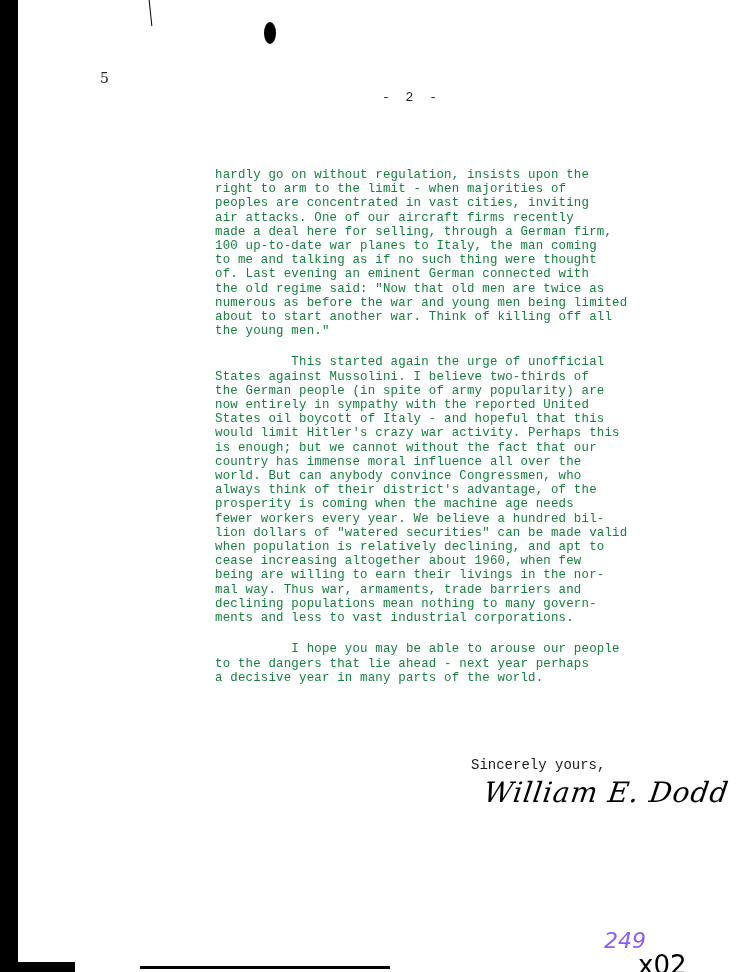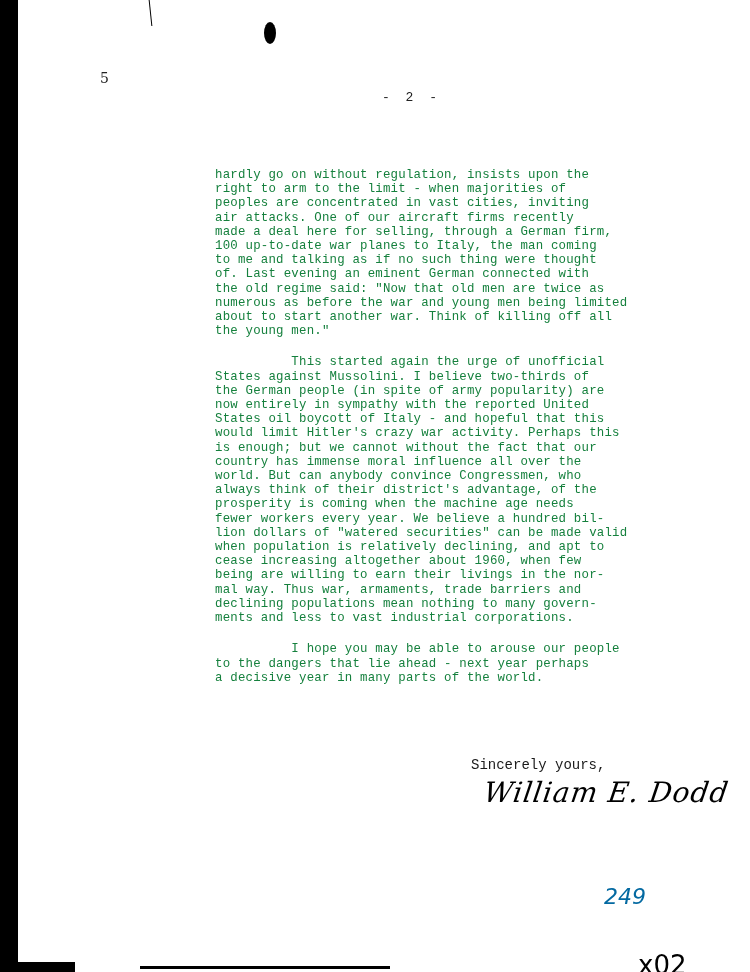--- a/index.html
+++ b/index.html
@@ -33,22 +33,22 @@
     .closing {
       position: absolute; left: 471px; top: 757px;
       font-family: "Liberation Mono", monospace; font-size: 14px; color: #1a1a1a;
     }
     .signature {
       position: absolute; left: 484px; top: 776px;
       font-family: "DejaVu Serif", serif; font-style: italic; font-size: 28px; color: #000;
       transform: skewX(-8deg); letter-spacing: 1px;
     }
     .archive-num {
-      position: absolute; left: 604px; top: 884px;
-      font-family: "DejaVu Sans", sans-serif; font-style: italic; font-size: 22px; color: #0369a1;
+      position: absolute; left: 604px; top: 928px;
+      font-family: "DejaVu Sans", sans-serif; font-style: italic; font-size: 22px; color: #8b5cf6;
     }
     .archive-num2 {
       position: absolute; left: 638px; top: 950px;
       font-family: "DejaVu Sans", sans-serif; font-size: 26px; color: #000;
     }
   </style>
 </head>
 <body>
 
 <div class="page">

